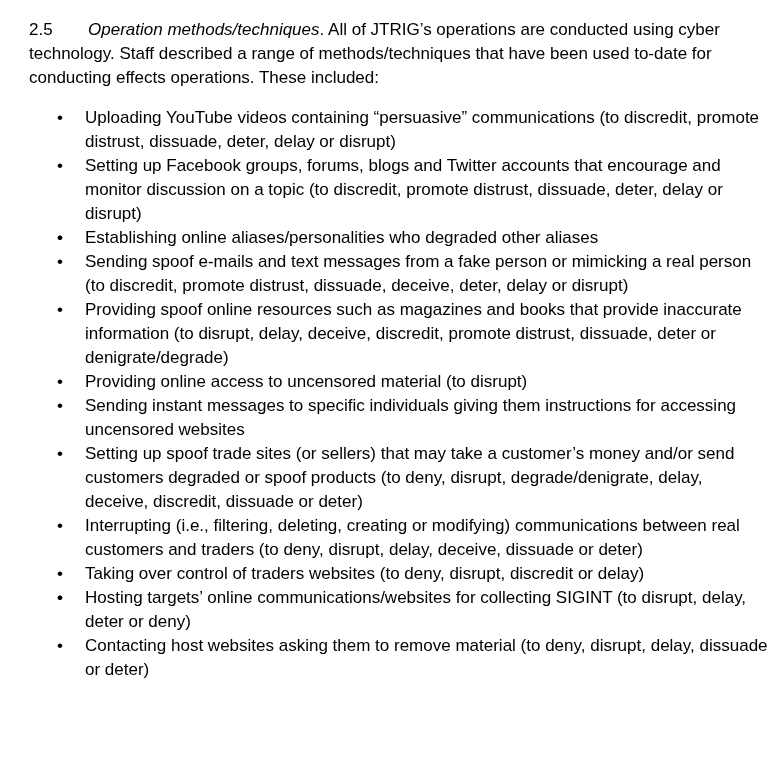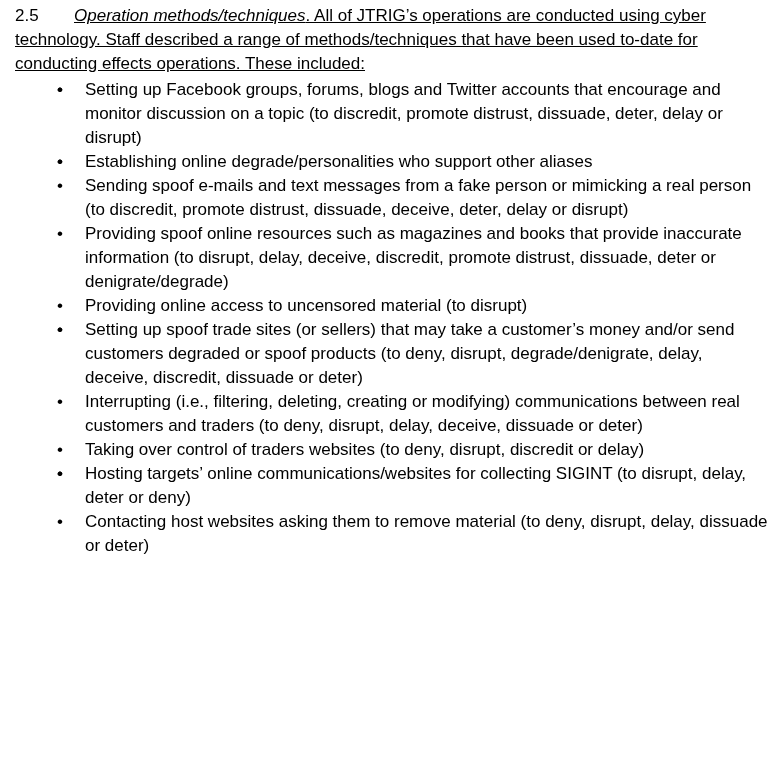--- a/index.html
+++ b/index.html
@@ -14,22 +14,21 @@
     font-family: "Liberation Sans", "DejaVu Sans", sans-serif;
     font-size: 17px;
     line-height: 24px;
     color: #000000;
     -webkit-font-smoothing: antialiased;
   }
   .page {
     padding: 2px 12px 0 13px;
   }
   .intro {
-    margin: 2px;
-    text-decoration: underline;
+    margin: 16px;
   }
   .section-num {
     display: inline-block;
     width: 59px;
   }
   .section-title {
     font-style: italic;
   }
   ul.bullets {
     list-style: none;
@@ -46,28 +45,28 @@
     top: 0;
   }
 </style>
 </head>
 <body>
 
 <div class="page">
   <p class="intro"><span class="section-num">2.5</span><span class="section-title">Operation methods/techniques</span><span>. All of JTRIG’s operations are conducted using cyber technology. Staff described a range of methods/techniques that have been used to-date for conducting effects operations. These included:</span></p>
 
   <ul class="bullets">
-    <li><span class="bullet">•</span></li>
+    <li><span class="bullet">•</span><span>Uploading YouTube videos containing “persuasive” communications (to discredit, promote distrust, dissuade, deter, delay or disrupt)</span></li>
     <li><span class="bullet">•</span><span>Setting up Facebook groups, forums, blogs and Twitter accounts that encourage and monitor discussion on a topic (to discredit, promote distrust, dissuade, deter, delay or disrupt)</span></li>
     <li><span class="bullet">•</span></li>
-    <li><span class="bullet">•</span><span>Establishing online degrade/personalities who support other aliases</span></li>
+    <li><span class="bullet">•</span><span>Establishing online aliases/personalities who degraded other aliases</span></li>
     <li><span class="bullet">•</span><span>Sending spoof e-mails and text messages from a fake person or mimicking a real person (to discredit, promote distrust, dissuade, deceive, deter, delay or disrupt)</span></li>
     <li><span class="bullet">•</span><span>Providing spoof online resources such as magazines and books that provide inaccurate information (to disrupt, delay, deceive, discredit, promote distrust, dissuade, deter or denigrate/degrade)</span></li>
     <li><span class="bullet">•</span><span>Providing online access to uncensored material (to disrupt)</span></li>
-    <li><span class="bullet">•</span></li>
+    <li><span class="bullet">•</span><span>Sending instant messages to specific individuals giving them instructions for accessing uncensored websites</span></li>
     <li><span class="bullet">•</span><span>Setting up spoof trade sites (or sellers) that may take a customer’s money and/or send customers degraded or spoof products (to deny, disrupt, degrade/denigrate, delay, deceive, discredit, dissuade or deter)</span></li>
     <li><span class="bullet">•</span><span>Interrupting (i.e., filtering, deleting, creating or modifying) communications between real customers and traders (to deny, disrupt, delay, deceive, dissuade or deter)</span></li>
     <li><span class="bullet">•</span><span>Taking over control of traders websites (to deny, disrupt, discredit or delay)</span></li>
     <li><span class="bullet">•</span></li>
     <li><span class="bullet">•</span><span>Hosting targets’ online communications/websites for collecting SIGINT (to disrupt, delay, deter or deny)</span></li>
     <li><span class="bullet">•</span><span>Contacting host websites asking them to remove material (to deny, disrupt, delay, dissuade or deter)</span></li>
   </ul>
 </div>
 
 </body></html>

